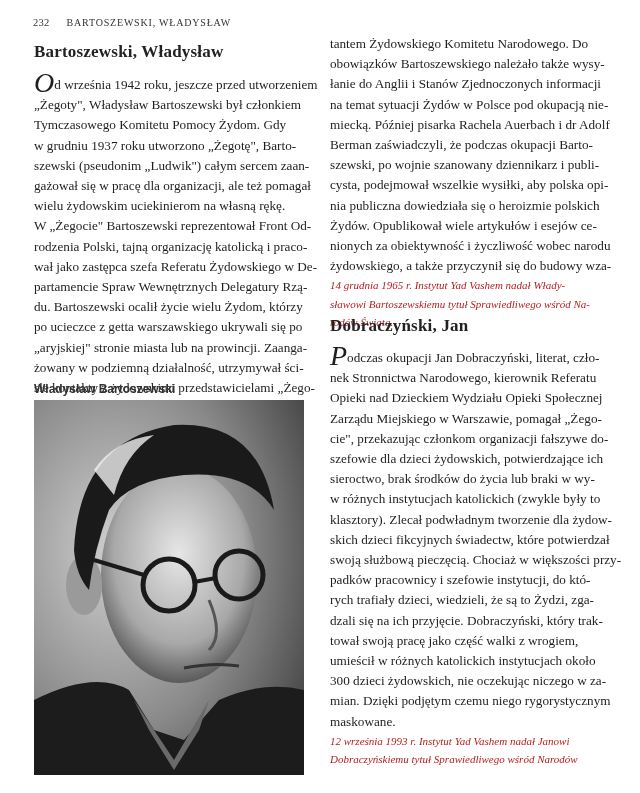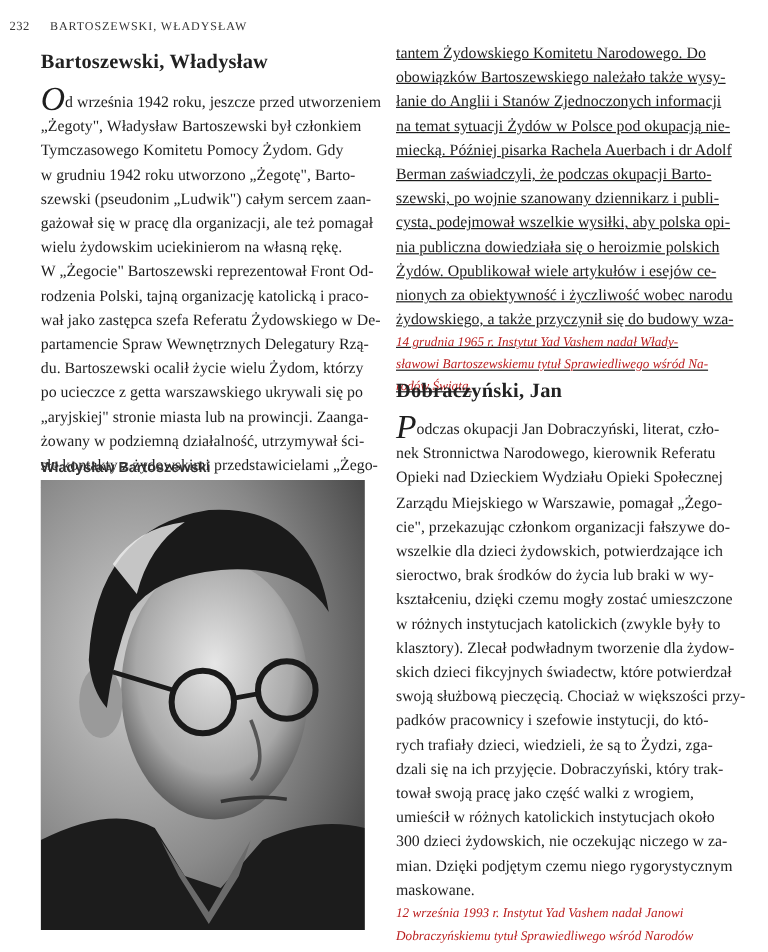--- a/index.html
+++ b/index.html
@@ -1,50 +1,50 @@
 <!DOCTYPE html>
 <html><head>
 <meta charset="utf-8">
 <style>
   html, body { margin: 0; padding: 0; background: #ffffff; }
   body { width: 640px; height: 793px; position: relative; overflow: hidden;
          font-family: "Liberation Serif", "DejaVu Serif", serif; color: #1e1e1e; }
-  .running-head { position: absolute; left: 8px; top: 17px; font-size: 10.5px; color: #333; letter-spacing: 0.3px; }
+  .running-head { position: absolute; left: 33px; top: 17px; font-size: 10.5px; color: #333; letter-spacing: 0.3px; }
   .running-head .pnum { margin-right: 14px; }
   .running-head .rtitle { font-variant: small-caps; letter-spacing: 0.8px; font-size: 10px; }
   .col { position: absolute; top: 0; width: 286px; }
   .col-left { left: 34px; }
   .col-right { left: 330px; }
   h2.entry-title { margin: 0; font-size: 17px; font-weight: bold; color: #222; letter-spacing: 0.2px; }
   .col-left h2.entry-title { position: absolute; top: 42px; }
   p.line { margin: 0; font-size: 13.2px; line-height: 20.2px; white-space: nowrap; }
   .dropcap { font-size: 28px; font-style: italic; line-height: 16px; vertical-align: -3px; }
   p.award { margin: 0; font-size: 11px; line-height: 18.5px; font-style: italic; color: #b91c1c; white-space: nowrap; }
   .left-text { position: absolute; top: 75px; left: 0; width: 286px; }
   .caption { position: absolute; top: 382px; left: 0; font-family: "Liberation Sans", "DejaVu Sans", sans-serif; font-size: 12px; font-weight: bold; color: #333; }
   .photo { position: absolute; top: 400px; left: 0; width: 270px; height: 375px; background: #7a7a7a; overflow: hidden; }
-  .right-text { position: absolute; top: 34px; left: 0; width: 286px; text-decoration: underline; }
+  .right-text { position: absolute; top: 34px; left: 0; width: 286px; }
   .col-right h2.entry-title { position: absolute; top: 316px; text-align: center; }
   .right-text2 { position: absolute; top: 348px; left: 0; width: 286px; }
 </style>
 </head>
 <body>
 
 <div class="running-head">
   <span class="pnum">232</span>
   <span class="rtitle">BARTOSZEWSKI, WŁADYSŁAW</span>
 </div>
 
 <div class="col col-left">
   <h2 class="entry-title">Bartoszewski, Władysław</h2>
   <div class="left-text" id="left-text">
       <p class="line"><span class="dropcap">O</span><span>d września 1942 roku, jeszcze przed utworzeniem</span></p>
       <p class="line"><span>„Żegoty", Władysław Bartoszewski był członkiem</span></p>
       <p class="line"><span>Tymczasowego Komitetu Pomocy Żydom. Gdy</span></p>
-      <p class="line"><span>w grudniu 1942 roku utworzono „Żegotę", Barto-</span></p>
+      <p class="line"><span>w grudniu 1937 roku utworzono „Żegotę", Barto-</span></p>
       <p class="line"><span>szewski (pseudonim „Ludwik") całym sercem zaan-</span></p>
       <p class="line"><span>gażował się w pracę dla organizacji, ale też pomagał</span></p>
       <p class="line"><span>wielu żydowskim uciekinierom na własną rękę.</span></p>
       <p class="line"><span>W „Żegocie" Bartoszewski reprezentował Front Od-</span></p>
       <p class="line"><span>rodzenia Polski, tajną organizację katolicką i praco-</span></p>
       <p class="line"><span>wał jako zastępca szefa Referatu Żydowskiego w De-</span></p>
       <p class="line"><span>partamencie Spraw Wewnętrznych Delegatury Rzą-</span></p>
       <p class="line"><span>du. Bartoszewski ocalił życie wielu Żydom, którzy</span></p>
       <p class="line"><span>po ucieczce z getta warszawskiego ukrywali się po</span></p>
       <p class="line"><span>„aryjskiej" stronie miasta lub na prowincji. Zaanga-</span></p>
@@ -102,23 +102,22 @@
       <p class="award">sławowi Bartoszewskiemu tytuł Sprawiedliwego wśród Na-</p>
       <p class="award">rodów Świata.</p>
     </div>
   <h2 class="entry-title">Dobraczyński, Jan</h2>
   <div class="right-text2" id="right-text2">
       <p class="line"><span class="dropcap">P</span><span>odczas okupacji Jan Dobraczyński, literat, czło-</span></p>
       <p class="line"><span>nek Stronnictwa Narodowego, kierownik Referatu</span></p>
       <p class="line"><span>Opieki nad Dzieckiem Wydziału Opieki Społecznej</span></p>
       <p class="line"><span>Zarządu Miejskiego w Warszawie, pomagał „Żego-</span></p>
       <p class="line"><span>cie", przekazując członkom organizacji fałszywe do-</span></p>
-      <p class="line"><span>wszelkie dla dzieci żydowskich, potwierdzające ich</span></p>
+      <p class="line"><span>szefowie dla dzieci żydowskich, potwierdzające ich</span></p>
       <p class="line"><span>sieroctwo, brak środków do życia lub braki w wy-</span></p>
-      <p class="line"><span>kształceniu, dzięki czemu mogły zostać umieszczone</span></p>
       <p class="line"><span>w różnych instytucjach katolickich (zwykle były to</span></p>
       <p class="line"><span>klasztory). Zlecał podwładnym tworzenie dla żydow-</span></p>
       <p class="line"><span>skich dzieci fikcyjnych świadectw, które potwierdzał</span></p>
       <p class="line"><span>swoją służbową pieczęcią. Chociaż w większości przy-</span></p>
       <p class="line"><span>padków pracownicy i szefowie instytucji, do któ-</span></p>
       <p class="line"><span>rych trafiały dzieci, wiedzieli, że są to Żydzi, zga-</span></p>
       <p class="line"><span>dzali się na ich przyjęcie. Dobraczyński, który trak-</span></p>
       <p class="line"><span>tował swoją pracę jako część walki z wrogiem,</span></p>
       <p class="line"><span>umieścił w różnych katolickich instytucjach około</span></p>
       <p class="line"><span>300 dzieci żydowskich, nie oczekując niczego w za-</span></p>

